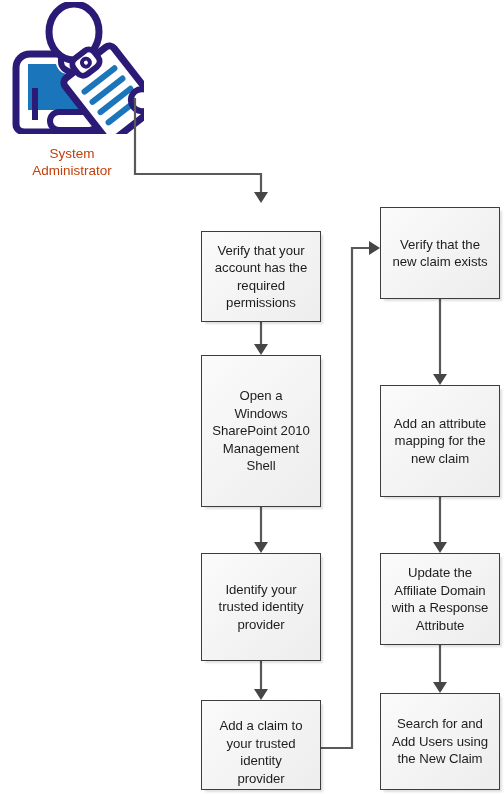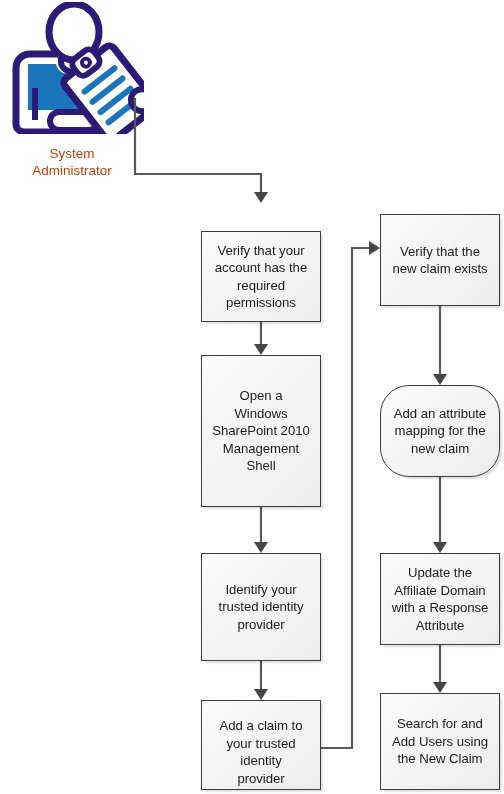--- a/index.html
+++ b/index.html
@@ -174,26 +174,26 @@
 provider</span>
   </div>
 
   <div class="node" style="left:201px; top:700px; width:120px; height:90px;align-items:flex-end;">
     <span class="node-label">Add a claim to
 your trusted
 identity
 provider</span>
   </div>
 
-  <div class="node" style="left:380px; top:214px; width:120px; height:92px;">
+  <div class="node" style="left:380px; top:207px; width:120px; height:92px;">
     <span class="node-label">Verify that the
 new claim exists</span>
   </div>
 
-  <div class="node" style="left:380px; top:385px; width:120px; height:92px;border-radius:29px;">
+  <div class="node" style="left:380px; top:385px; width:120px; height:112px;">
     <span class="node-label">Add an attribute
 mapping for the
 new claim</span>
   </div>
 
   <div class="node" style="left:380px; top:693px; width:120px; height:97px;">
     <span class="node-label">Search for and
 Add Users using
 the New Claim</span>
   </div>

